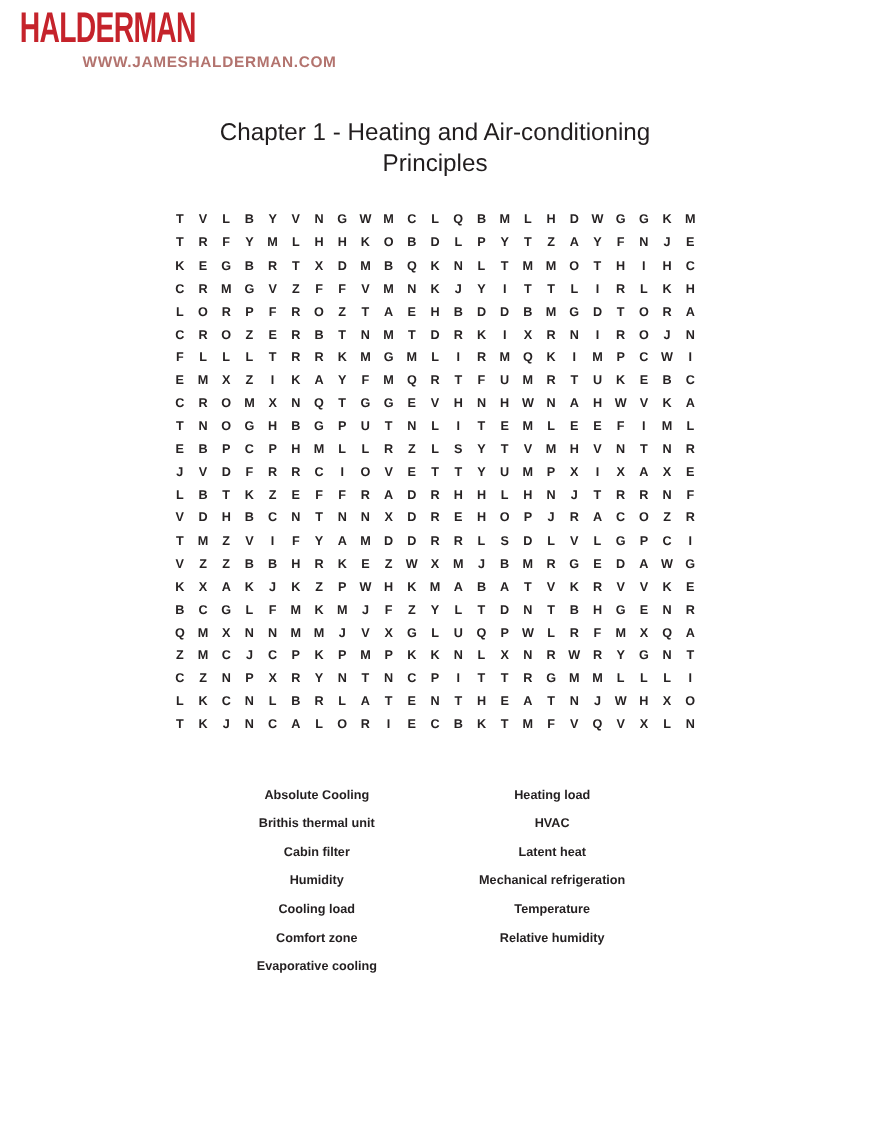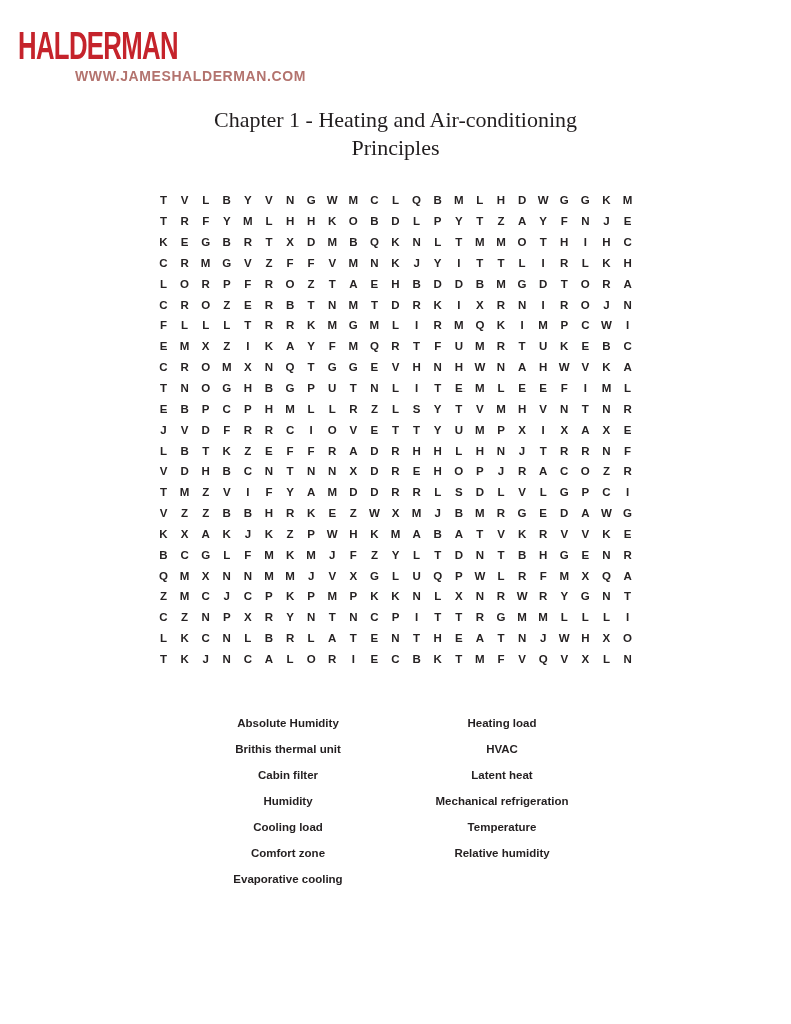--- a/index.html
+++ b/index.html
@@ -9,21 +9,21 @@
     font-family: "Liberation Sans", "DejaVu Sans", sans-serif;
   }
   .page {
     position: relative;
     width: 791px;
     height: 1024px;
     background: #ffffff;
     overflow: hidden;
   }
   
-  .logo { position: absolute; left: 18px; top: 6px; margin-top: 20px; }
+  .logo { position: absolute; left: 18px; top: 6px; }
   .logo-wordmark {
     font-size: 39px;
     font-weight: bold;
     color: #c5232b;
     letter-spacing: -1px;
     transform: scaleX(0.66);
     transform-origin: 0 0;
     white-space: nowrap;
     line-height: 1;
   }
@@ -39,21 +39,20 @@
   
   .title {
     position: absolute;
     top: 106px;
     left: 0;
     width: 791px;
     text-align: center;
     font-size: 22px;
     line-height: 28px;
     color: #211d1e;
-    font-family: Liberation Serif, serif;
   }
   
   .grid {
     position: absolute;
     top: 190px;
     left: 50%;
     transform: translateX(-50%);
   }
   .grid-row {
     display: flex;
@@ -672,21 +671,21 @@
         <span class="grid-cell">V</span>
         <span class="grid-cell">Q</span>
         <span class="grid-cell">V</span>
         <span class="grid-cell">X</span>
         <span class="grid-cell">L</span>
         <span class="grid-cell">N</span>
       </div>
     </div>
 
   <div class="word-col word-col-left">
-      <div class="word-item">Absolute Humidity</div>
+      <div class="word-item">Absolute Cooling</div>
       <div class="word-item">Brithis thermal unit</div>
       <div class="word-item">Cabin filter</div>
       <div class="word-item">Humidity</div>
       <div class="word-item">Cooling load</div>
       <div class="word-item">Comfort zone</div>
       <div class="word-item">Evaporative cooling</div>
     </div>
 
   <div class="word-col word-col-right">
       <div class="word-item">Heating load</div>

